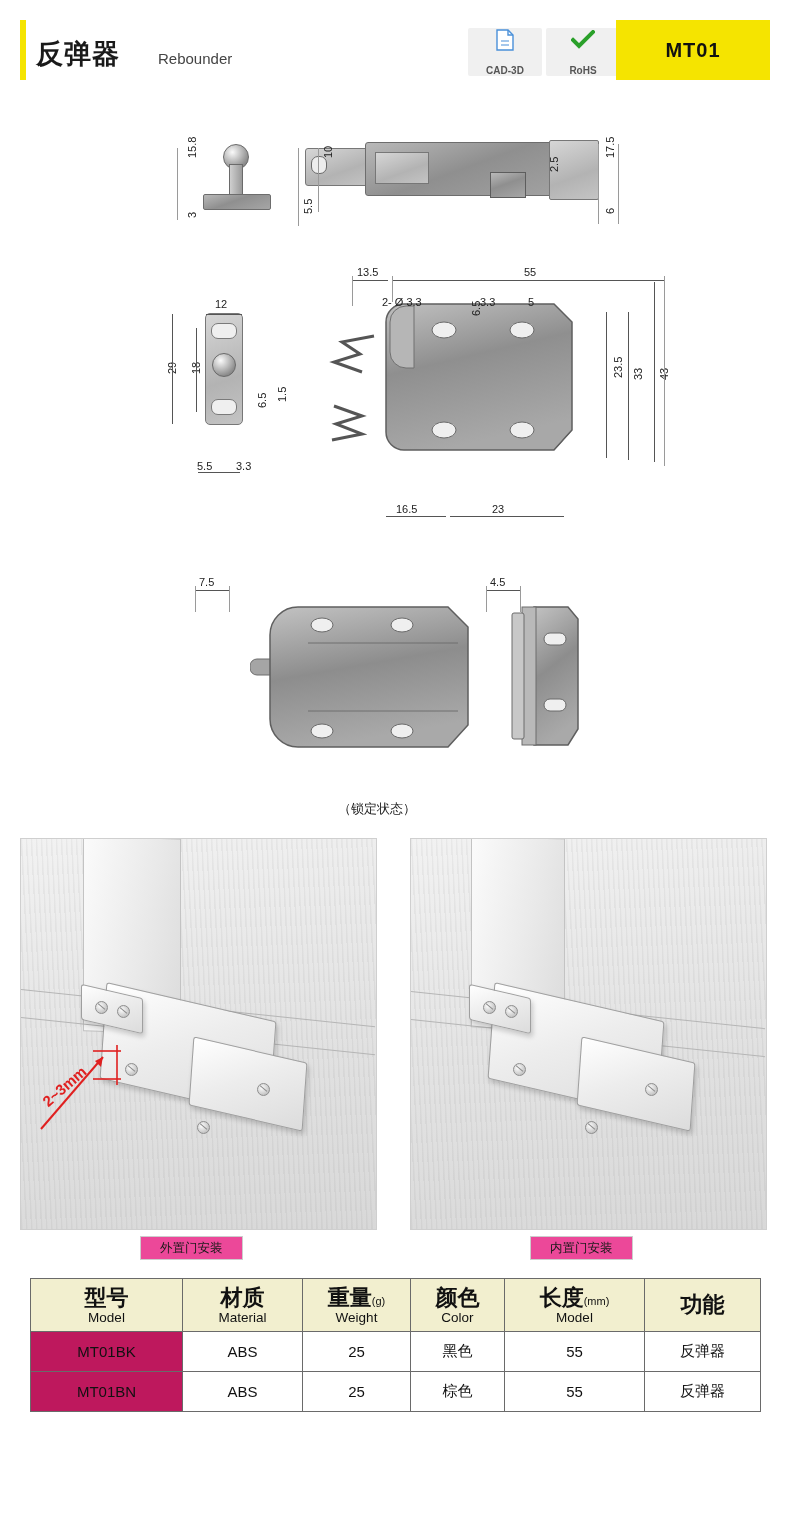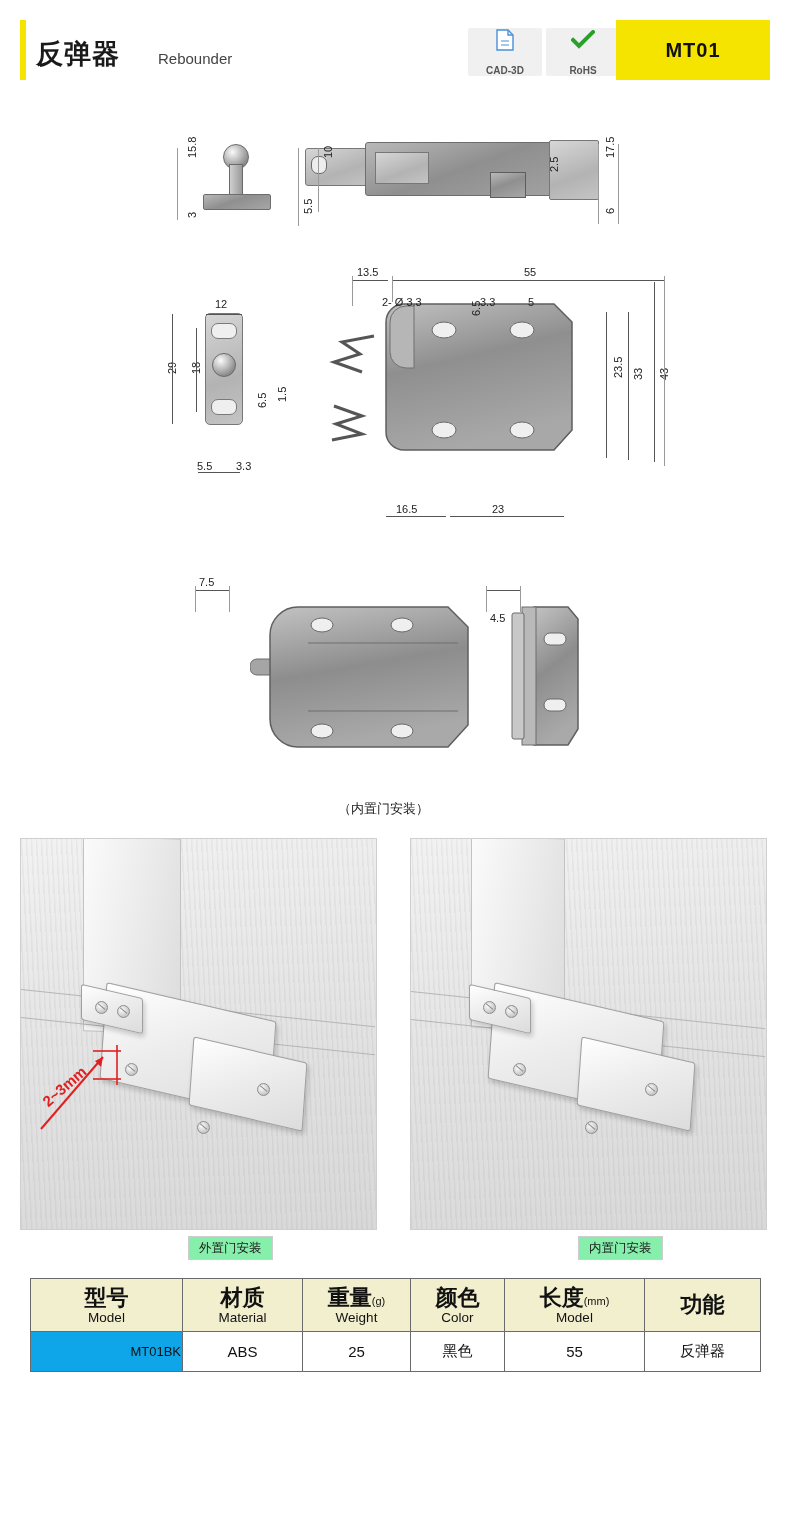--- a/index.html
+++ b/index.html
@@ -165,28 +165,27 @@
     left: 1px; top: 4px;
     width: 9px; height: 1px;
     background: #8a8a8a;
     transform: rotate(40deg);
   }
   .red-annot { color: #e02020; }
   .photo-caption {
     position: absolute;
     top: 404px;
     height: 22px;
-    background: #86efac;
+    background: #ec4899;
     border: 1px solid #cdcdcd;
     font-size: 12.5px;
     display: flex;
     align-items: center;
     justify-content: center;
-    padding: 0 10px;
-    margin-left: 48px;
+    padding: 0 19px;
   }
 
   
   .table-wrap {
     position: absolute;
     left: 30px; top: 1278px;
     width: 730px;
   }
   table.spec {
     border-collapse: collapse;
@@ -202,21 +201,21 @@
   table.spec thead th {
     background: #f2efcf;
     height: 48px;
     padding: 2px 0;
     line-height: 1.15;
   }
   .th-cn { font-size: 22px; font-weight: bold; display: inline-block; }
   .th-unit { font-size: 11px; font-weight: normal; }
   .th-en { font-size: 13.5px; font-weight: normal; display: block; }
   table.spec tbody td { height: 37px; background: #ffffff; }
-  table.spec tbody tr td:first-child { background: #0ea5e9; font-size: 13px; text-align: right; }
+  table.spec tbody tr td:first-child { background: #be185d; font-size: 15px; }
 </style>
 </head>
 <body>
 
 <div class="header">
   <div class="header-bar"></div>
   <div class="title-cn">反弹器</div>
   <div class="title-en">Rebounder</div>
 
   <div class="badge-group">
@@ -369,29 +368,29 @@
     <svg width="72" height="155" viewBox="0 0 72 155">
       <path d="M26 4 h34 l10 12 v110 l-10 16 h-34 z" fill="url(#glock)" stroke="#5f5f5f" stroke-width="1.5"></path>
       <rect x="14" y="4" width="14" height="138" fill="#b9b9b9" stroke="#6c6c6c"></rect>
       <rect x="4" y="10" width="12" height="126" rx="2" fill="#c8c8c8" stroke="#6c6c6c"></rect>
       <rect x="36" y="30" width="22" height="12" rx="6" fill="#efefef" stroke="#6a6a6a"></rect>
       <rect x="36" y="96" width="22" height="12" rx="6" fill="#efefef" stroke="#6a6a6a"></rect>
     </svg>
   </div>
 
   <div class="dim-text" style="left:199px; top:478px;">7.5</div>
-  <div class="dim-text" style="left:490px; top:478px;margin-top:36px;">4.5</div>
+  <div class="dim-text" style="left:490px; top:478px;">4.5</div>
   <div class="dim-line hline" style="left:195px; top:492px; width:34px;"></div>
   <div class="dim-line hline" style="left:486px; top:492px; width:34px;"></div>
   <div class="dim-line vline ext-line" style="left:195px; top:488px; height:26px;"></div>
   <div class="dim-line vline ext-line" style="left:229px; top:488px; height:26px;"></div>
   <div class="dim-line vline ext-line" style="left:486px; top:488px; height:26px;"></div>
   <div class="dim-line vline ext-line" style="left:520px; top:488px; height:26px;"></div>
 
-  <div class="caption" style="left:338px; top:702px;">（内置门安装）</div>
+  <div class="caption" style="left:338px; top:702px;">（锁定状态）</div>
 </div>
 
 <div class="photos">
 
   <div class="photo photo-left">
     <div class="door-panel" style="left:62px; top:-2px; width:96px; height:194px; transform: skewY(2deg);"></div>
     <div class="floorline" style="left:0; top:150px; width:356px; transform: rotate(6deg); transform-origin: left center;"></div>
     <div class="floorline" style="left:0; top:178px; width:356px; transform: rotate(6deg); transform-origin: left center;"></div>
 
     <div style="position:absolute; left:60px; top:140px; width:250px; height:180px;">
@@ -475,15 +474,23 @@
     </thead>
     <tbody>
       <tr>
         <td>MT01BK</td>
         <td>ABS</td>
         <td>25</td>
         <td>黑色</td>
         <td>55</td>
         <td>反弹器</td>
       </tr>
+      <tr>
+        <td>MT01BN</td>
+        <td>ABS</td>
+        <td>25</td>
+        <td>棕色</td>
+        <td>55</td>
+        <td>反弹器</td>
+      </tr>
     </tbody>
   </table>
 </div>
 
 </body></html>

